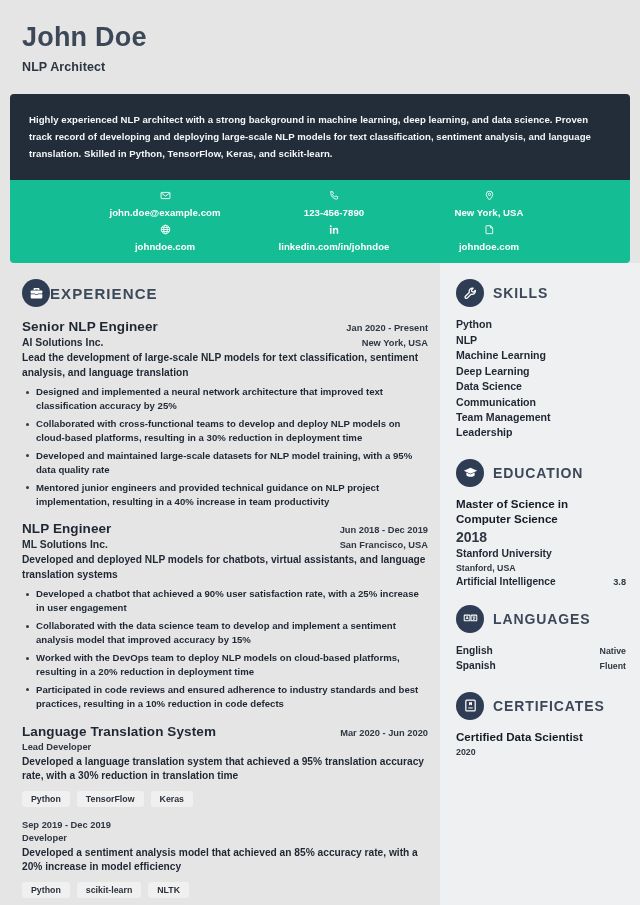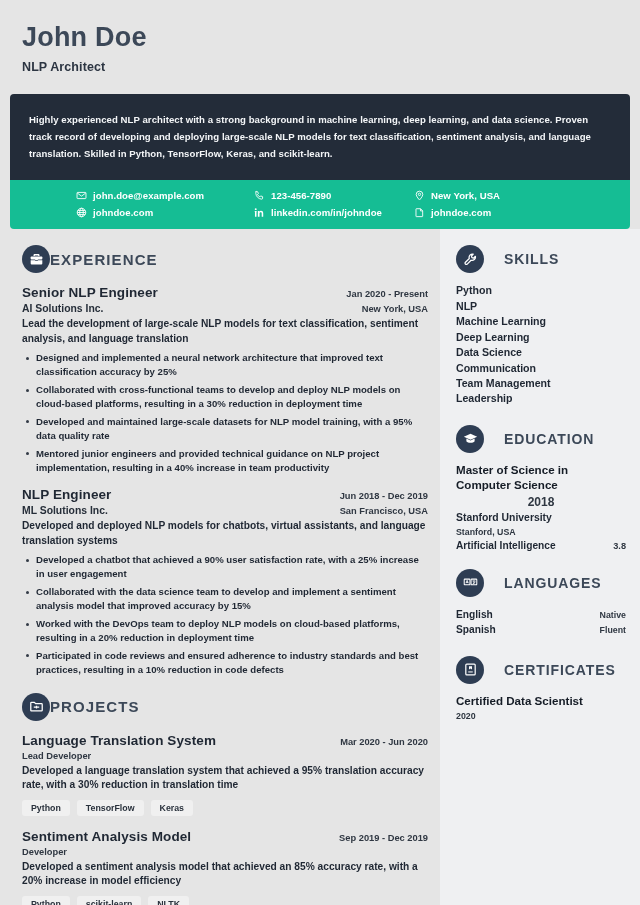--- a/index.html
+++ b/index.html
@@ -69,20 +69,21 @@
   }
   .contact-item {
     display: flex;
     align-items: center;
     gap: 6px;
     font-size: 9.6px;
     font-weight: bold;
     color: #ffffff;
     letter-spacing: 0.05px;
     white-space: nowrap;
+    flex-direction: column;
   }
   .contact-item .ico {
     display: inline-flex;
     width: 11px;
     height: 11px;
     flex: 0 0 11px;
     align-items: center;
     justify-content: center;
   }
   .contact-item .ico svg { display: block; }
@@ -104,21 +105,21 @@
     background: #eff0f2;
     padding: 16px 14px 0 16px;
   }
 
   
   .section-head {
     display: flex;
     align-items: center;
     margin-bottom: 12px;
   }
-  .section-head.side { gap: 20px; margin-bottom: 10px; }
+  .section-head.side { gap: 9px; margin-bottom: 10px; }
   .sec-icon {
     width: 28px;
     height: 28px;
     flex: 0 0 28px;
     border-radius: 50%;
     background: #2e3d53;
     display: flex;
     align-items: center;
     justify-content: center;
   }
@@ -227,25 +228,24 @@
     line-height: 1.46;
   }
   .edu-entry { margin-bottom: 13px; }
   .edu-degree {
     font-size: 11.6px;
     font-weight: bold;
     color: #151c26;
     line-height: 1.27;
   }
   .edu-year {
-    font-size: 12px;
+    font-size: 14px;
     font-weight: bold;
     color: #2f3742;
     margin-top: 3px;
-    text-align: center;
   }
   .edu-school {
     font-size: 10.4px;
     font-weight: bold;
     color: #1f2733;
     margin-top: 2px;
     line-height: 1.28;
   }
   .edu-city {
     font-size: 8.8px;
@@ -423,47 +423,37 @@
         </div>
         <div class="entry-desc">Developed and deployed NLP models for chatbots, virtual assistants, and language translation systems</div>
         <ul class="bullets">
           <li>Developed a chatbot that achieved a 90% user satisfaction rate, with a 25% increase in user engagement</li>
           <li>Collaborated with the data science team to develop and implement a sentiment analysis model that improved accuracy by 15%</li>
           <li>Worked with the DevOps team to deploy NLP models on cloud-based platforms, resulting in a 20% reduction in deployment time</li>
           <li>Participated in code reviews and ensured adherence to industry standards and best practices, resulting in a 10% reduction in code defects</li>
         </ul>
       </div>
 
-      <div class="section-head" style="margin-top:16px">
-        <span class="sec-icon">
-          <svg width="15" height="15" viewBox="0 0 16 16" fill="none" stroke="#ffffff" stroke-width="1.35" stroke-linejoin="round">
-            <path d="M1.9 4.3a.8.8 0 0 1 .8-.8h3.1l1.2 1.5h6.3a.8.8 0 0 1 .8.8v6.1a.8.8 0 0 1-.8.8H2.7a.8.8 0 0 1-.8-.8z"></path>
-            <path d="M5.1 8.6h5.8M8 7.1v3"></path>
-          </svg>
-        </span>
-        <span class="sec-title">PROJECTS</span>
-      </div>
 
       <div class="entry">
         <div class="entry-row">
           <span class="entry-title">Language Translation System</span>
           <span class="entry-date">Mar 2020 - Jun 2020</span>
         </div>
         <div class="proj-role">Lead Developer</div>
         <div class="entry-desc">Developed a language translation system that achieved a 95% translation accuracy rate, with a 30% reduction in translation time</div>
         <div class="tags">
           <span class="tag">Python</span>
           <span class="tag">TensorFlow</span>
           <span class="tag">Keras</span>
         </div>
       </div>
 
       <div class="entry">
         <div class="entry-row">
-          <span class="entry-title">Sentiment Analysis Model</span>
           <span class="entry-date">Sep 2019 - Dec 2019</span>
         </div>
         <div class="proj-role">Developer</div>
         <div class="entry-desc">Developed a sentiment analysis model that achieved an 85% accuracy rate, with a 20% increase in model efficiency</div>
         <div class="tags">
           <span class="tag">Python</span>
           <span class="tag">scikit-learn</span>
           <span class="tag">NLTK</span>
         </div>
       </div>

